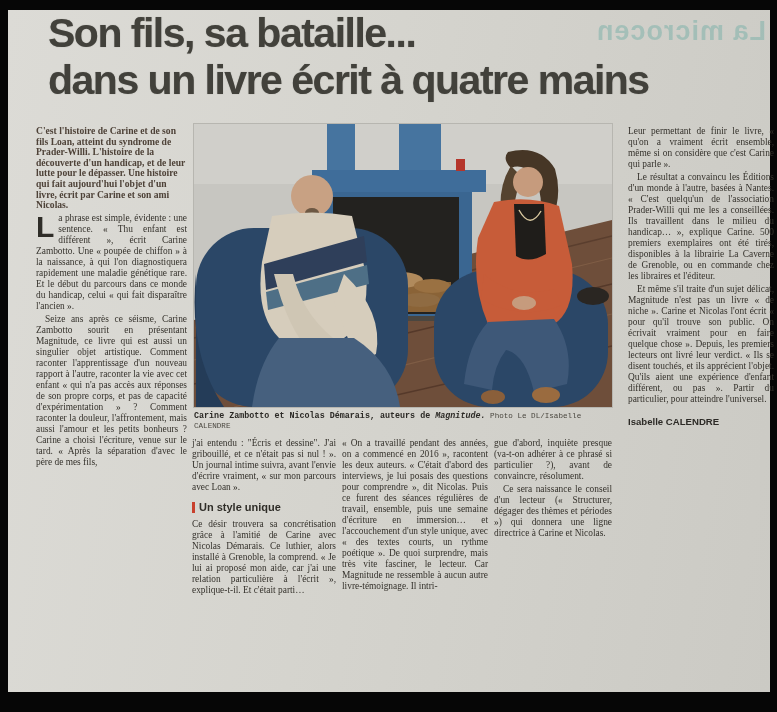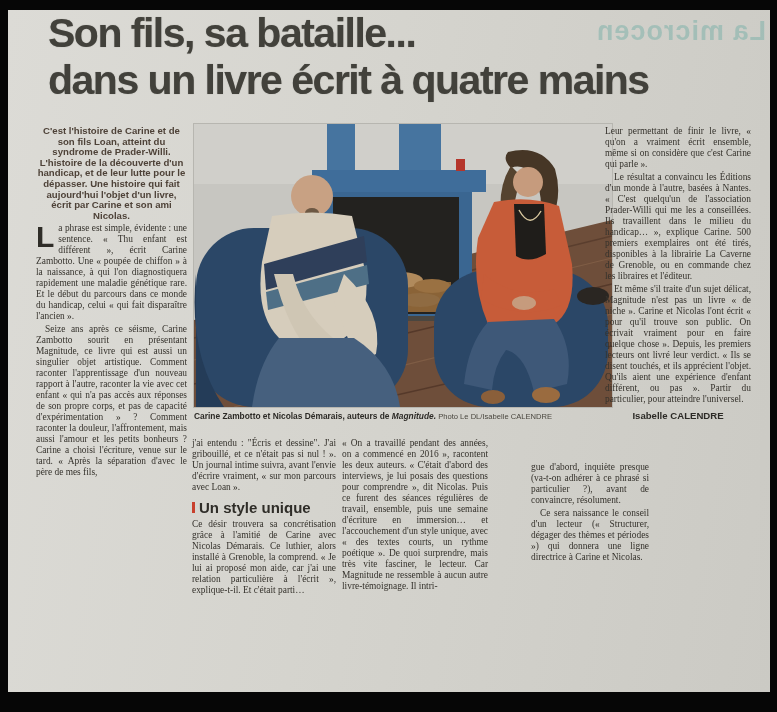--- a/index.html
+++ b/index.html
@@ -22,52 +22,52 @@
   .headline{
     position:absolute;left:40px;top:0px;width:715px;
     font-family:"Liberation Sans",sans-serif;font-weight:bold;
     font-size:41px;line-height:47px;letter-spacing:-1.5px;color:#42413b;
     text-shadow:0 0 1px rgba(60,60,55,.4);
   }
   .col{position:absolute;font-size:9.4px;line-height:11px;color:#35322c;text-align:justify;hyphens:auto;}
   .col p{margin:0 0 2px 0;}
   .col p.ind{text-indent:9px;}
   .intro{
-    font-family:Liberation Sans, sans-serif;font-weight:bold;
-    font-size:9.6px;line-height:10.6px;color:#4e4238;text-align:center;
+    font-family:Liberation Serif, serif;font-weight:bold;
+    font-size:9.6px;line-height:10.6px;color:#4e4238;text-align:left;
     margin:0 0 5px 0;
   }
   .dropcap{
     float:left;font-family:"Liberation Sans",sans-serif;font-weight:bold;
     font-size:30px;line-height:25px;color:#2f2d28;margin:1px 4px 0 0;
   }
   .col1{left:28px;top:116px;width:151px;}
   .col2{left:184px;top:428px;width:144px;}
   .col3{left:334px;top:428px;width:146px;}
-  .col4{left:486px;top:452px;width:118px;margin-left:37px;}
-  .col5{left:597px;top:116px;width:146px;}
+  .col4{left:486px;top:428px;width:118px;}
+  .col5{left:620px;top:116px;width:146px;}
   .photo{
     position:absolute;left:186px;top:114px;width:418px;height:283px;
     box-shadow:0 0 0 1px #b7b6b0;
   }
   .caption{
     position:absolute;left:186px;top:401px;width:424px;
-    font-family:Liberation Sans, sans-serif;font-size:8.4px;line-height:10px;color:#2c2a26;
+    font-family:Liberation Mono, monospace;font-size:8.4px;line-height:10px;color:#2c2a26;
   }
   .cap-bold{font-weight:bold;}
   .cap-italic{font-weight:bold;font-style:italic;}
   .cap-credit{font-size:7.6px;color:#4a473f;}
   .subhead{
     display:flex;align-items:center;gap:4px;margin:9px 0 6px 0;
     font-family:"Liberation Sans",sans-serif;font-weight:bold;
-    font-size:15px;color:#2f2d28;text-align:left;
+    font-size:11px;color:#2f2d28;text-align:left;
   }
   .red-bar{display:inline-block;width:3px;height:11px;background:#c8402d;}
   .byline{
-    margin-top:5px;text-align:center;
+    margin-top:11px;text-align:left;
     font-family:"Liberation Sans",sans-serif;font-weight:bold;font-size:9.6px;color:#2c2a26;
   }
 </style>
 </head>
 <body>
 
 <div class="paper">
 
   <div class="ghost">La microcen</div>
 

